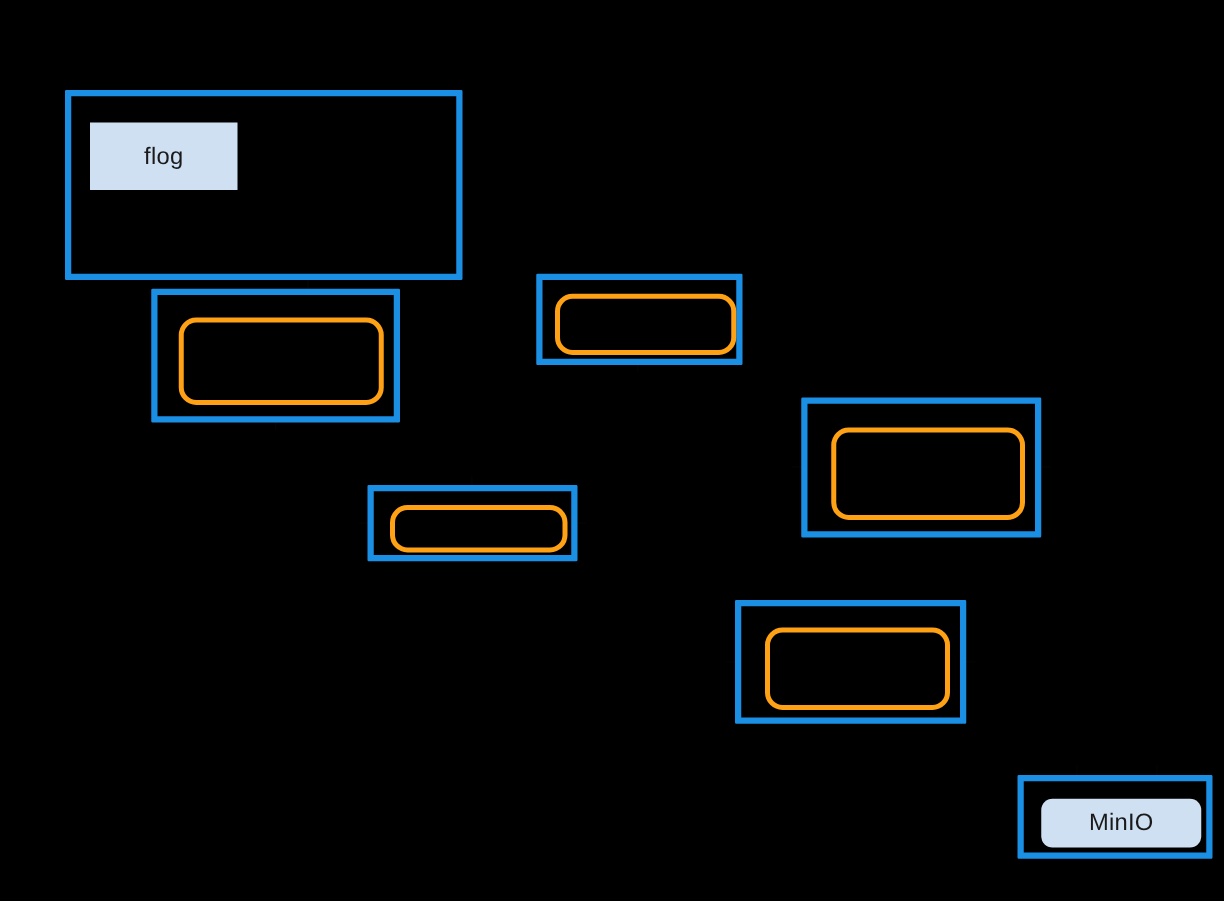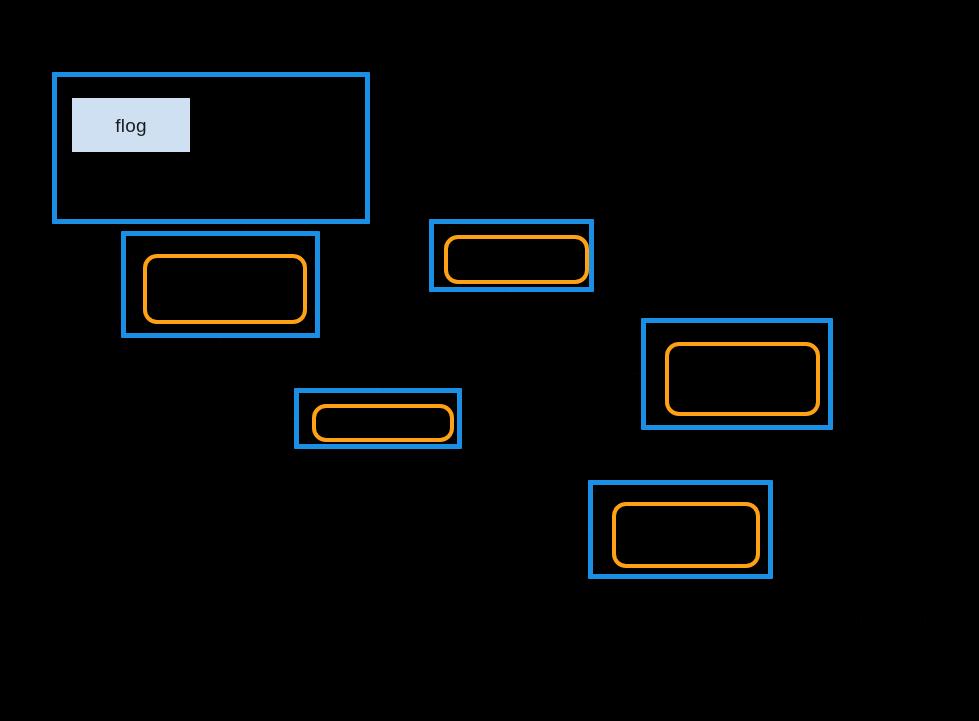--- a/index.html
+++ b/index.html
@@ -90,13 +90,16 @@
     </div>
     <div class="group" style="left: 641px; top: 318px; width: 192px; height: 112px; border-color: rgb(26, 143, 227);">
       <div class="node-orange" style="left: 19px; top: 19px; width: 155px; height: 74px; border-color: rgb(255, 161, 20);"></div>
     </div>
     <div class="group" style="left: 294px; top: 388px; width: 168px; height: 61px; border-color: rgb(26, 143, 227);">
       <div class="node-orange" style="left: 13px; top: 11px; width: 142px; height: 38px; border-color: rgb(255, 161, 20);"></div>
     </div>
     <div class="group" style="left: 588px; top: 480px; width: 185px; height: 99px; border-color: rgb(26, 143, 227);">
       <div class="node-orange" style="left: 19px; top: 17px; width: 148px; height: 66px; border-color: rgb(255, 161, 20);"></div>
     </div>
+    <div class="group" style="left: 814px; top: 620px; width: 156px; height: 67px; border-color: rgb(26, 143, 227);">
+      <div class="label-box round" style="left: 14px; top: 14px; width: 128px; height: 39px; background: rgb(207, 224, 243); color: rgb(26, 26, 26);">MinIO</div>
+    </div>
   </div>
 
 </body></html>

